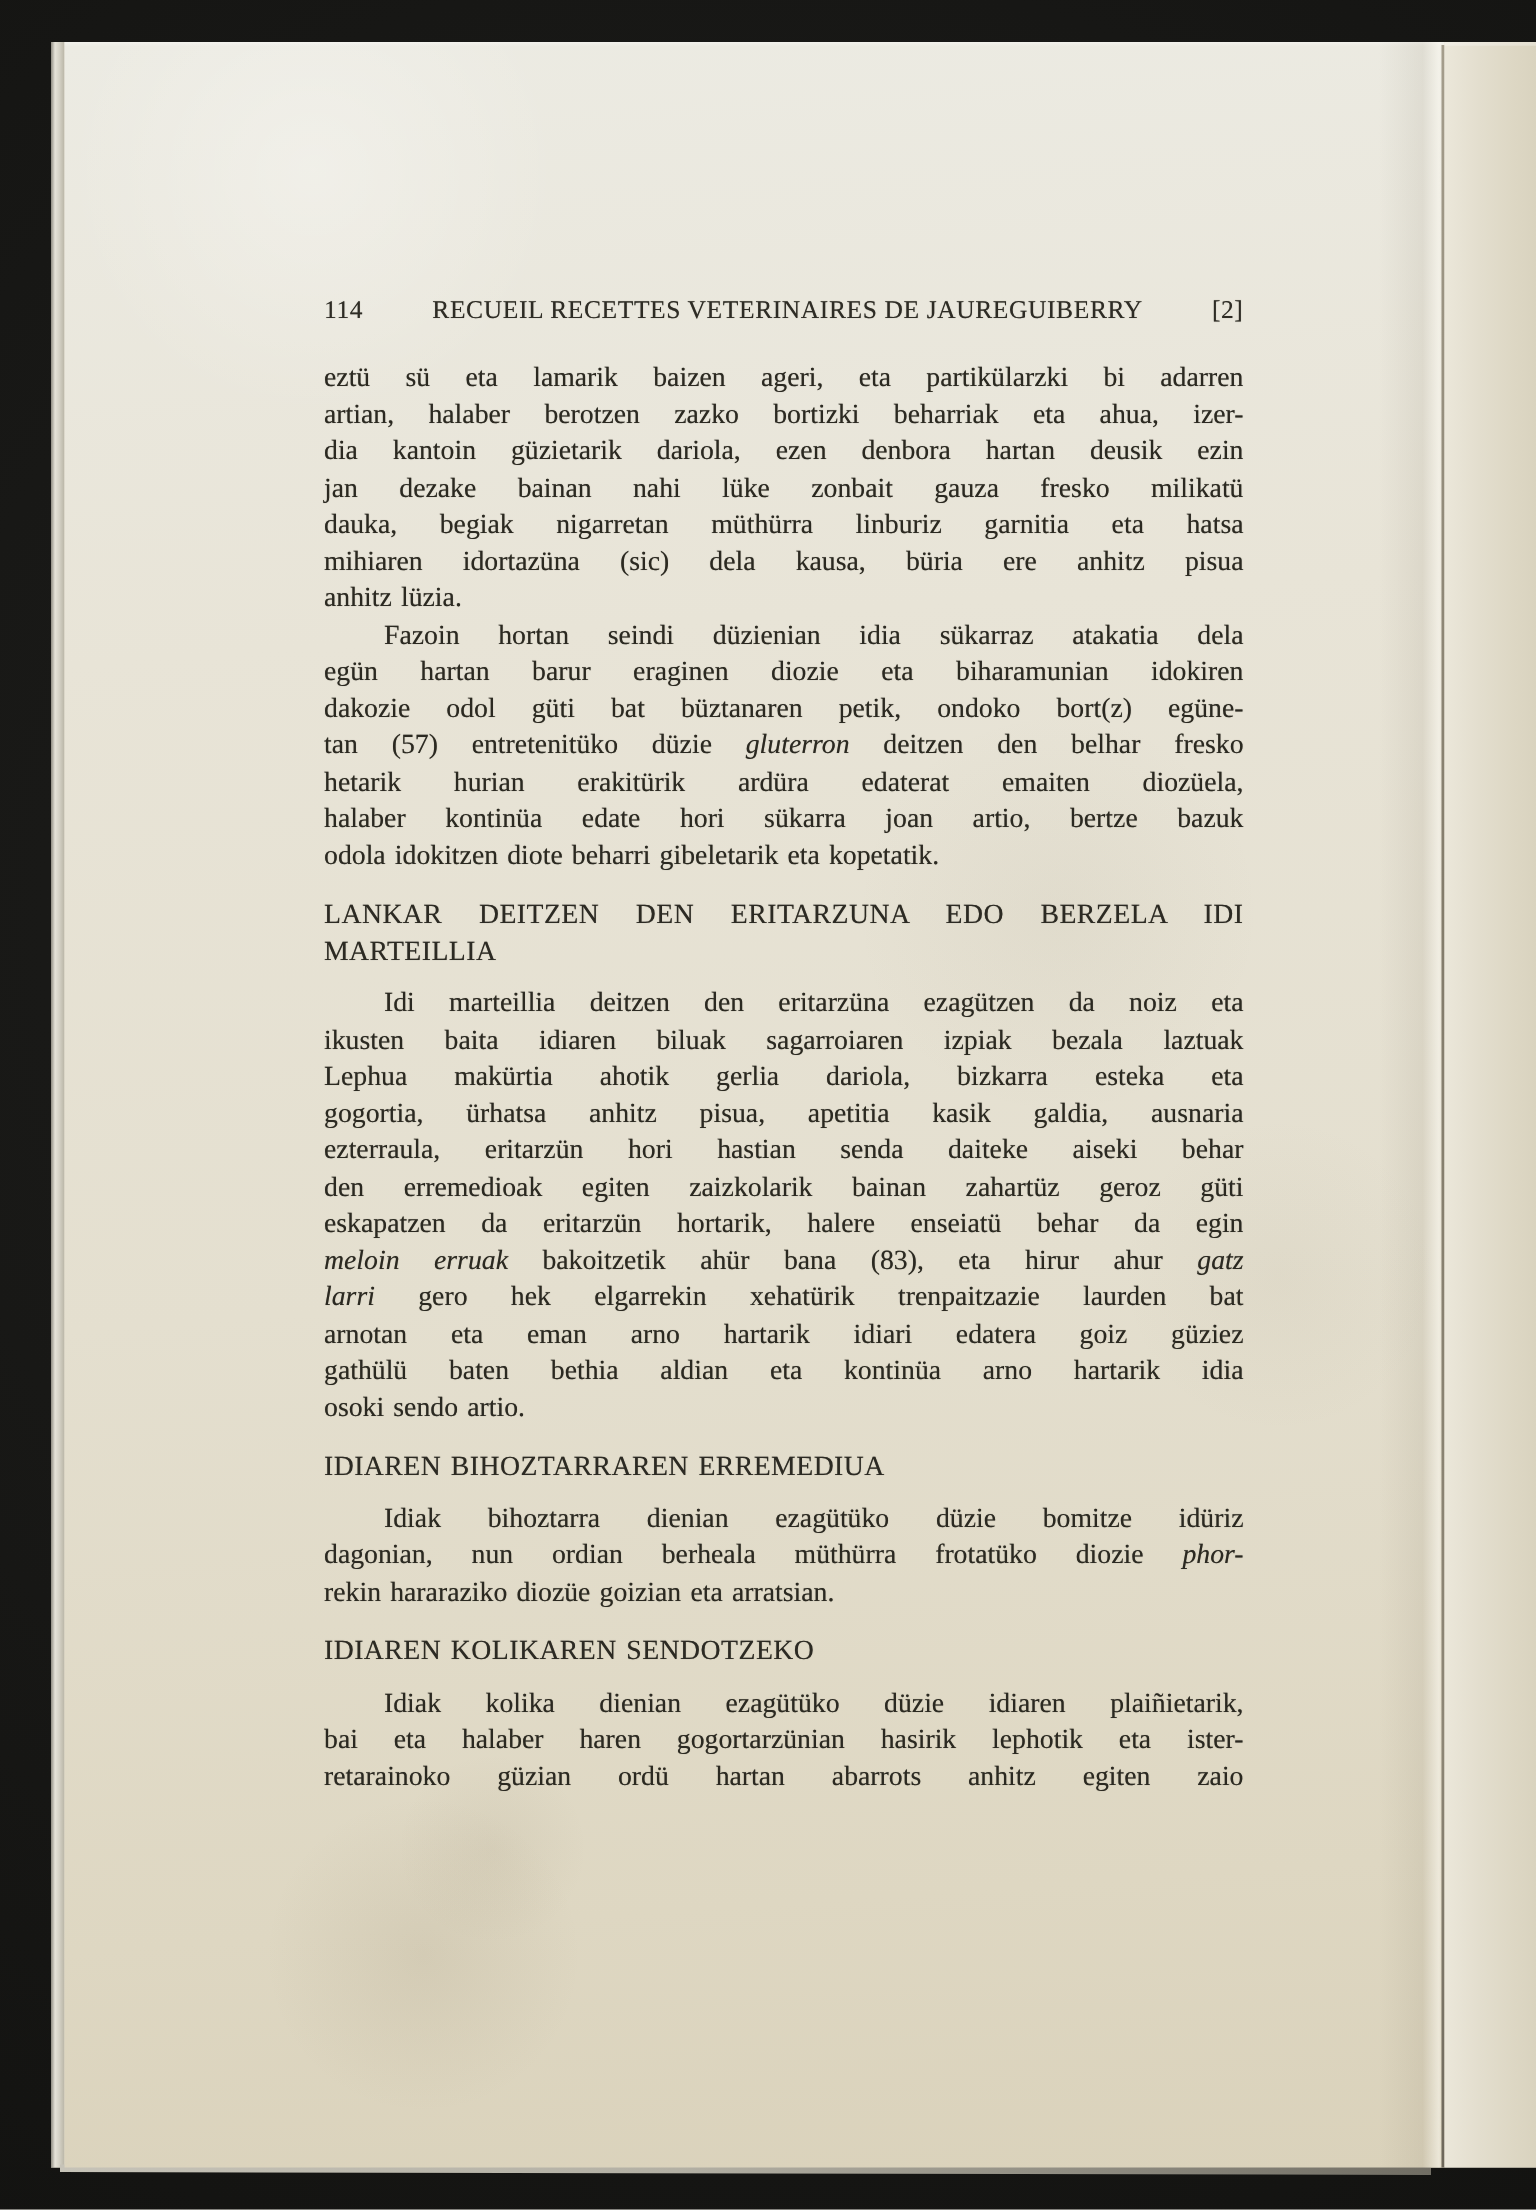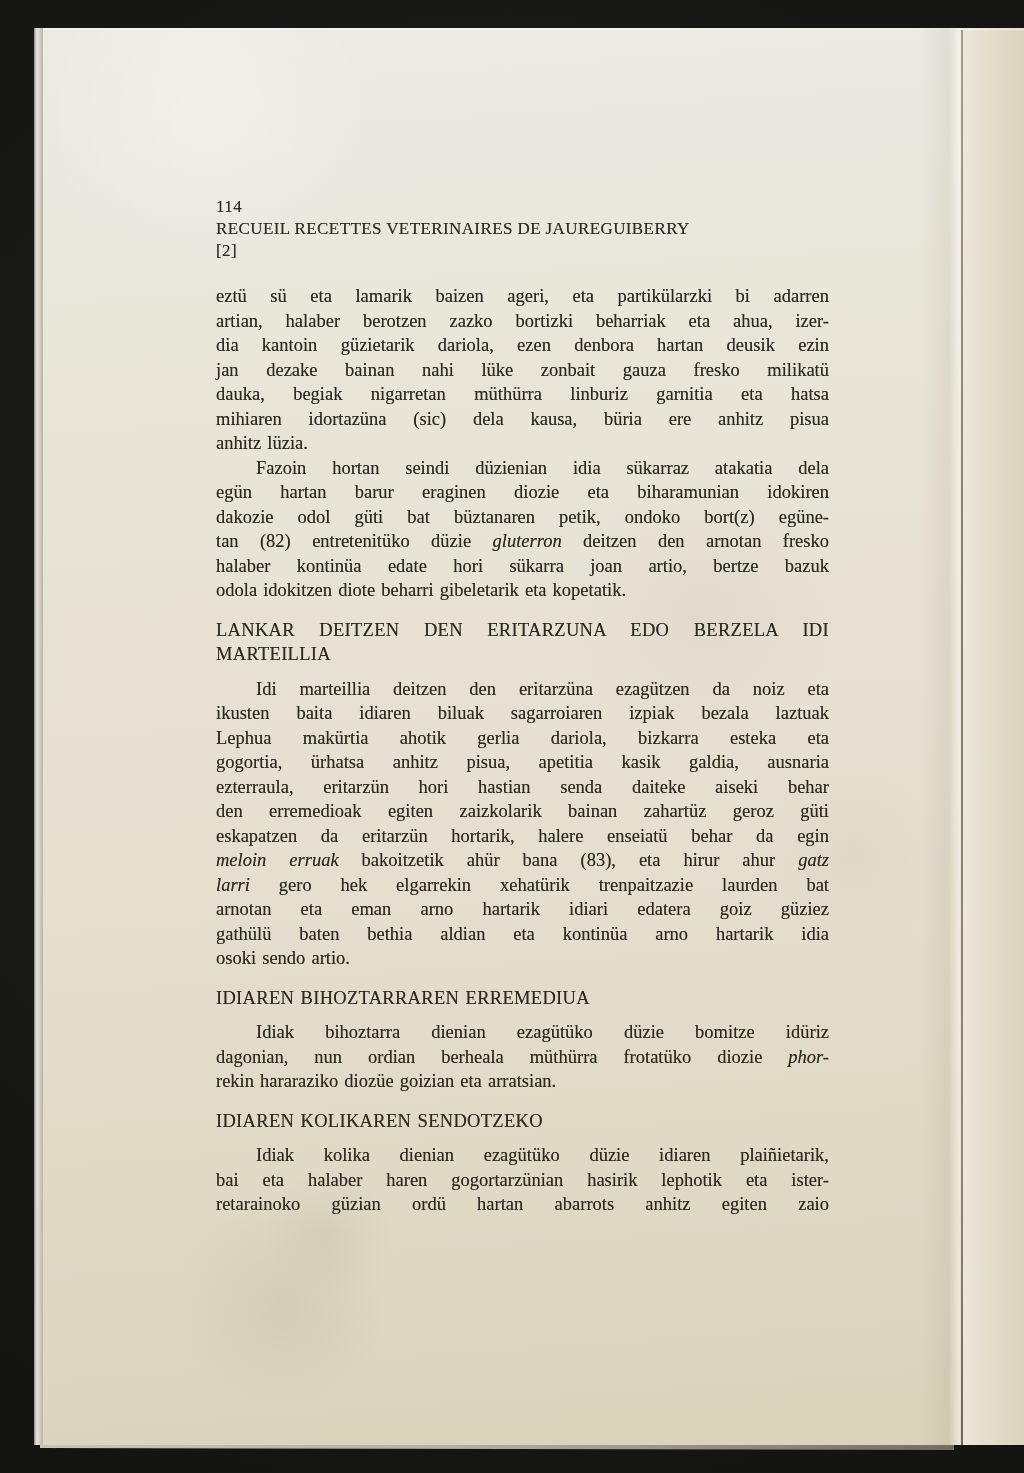--- a/index.html
+++ b/index.html
@@ -57,21 +57,21 @@
   
   .text-column{
     position:absolute;left:173px;top:168px;width:613px;
     color:#2b2921;
     font-size:18.5px;
     text-shadow:0 0 0.5px rgba(43,41,33,0.55);
   }
   .page-header{
     display:flex;justify-content:space-between;align-items:baseline;
     font-size:17px;letter-spacing:0.4px;line-height:22px;
-    margin-bottom:22px;color:#2e2c25;flex-direction:column;
+    margin-bottom:22px;color:#2e2c25;
   }
   .line{line-height:24.5px;text-align:justify;word-spacing:0.08em;}
   .line.jl{text-align-last:justify;}
   .para{margin:0;}
   .indent .line:first-child{text-indent:40px;}
   .heading{margin-top:15px;margin-bottom:10px;letter-spacing:0.3px;color:#2c2a23;}
   .it{font-style:italic;}
 </style>
 </head>
 <body>
@@ -93,21 +93,22 @@
             <div class="line jl"><span>dia kantoin güzietarik dariola, ezen denbora hartan deusik ezin</span></div>
             <div class="line jl"><span>jan dezake bainan nahi lüke zonbait gauza fresko milikatü</span></div>
             <div class="line jl"><span>dauka, begiak nigarretan müthürra linburiz garnitia eta hatsa</span></div>
             <div class="line jl"><span>mihiaren idortazüna (sic) dela kausa, büria ere anhitz pisua</span></div>
             <div class="line"><span>anhitz lüzia.</span></div>
           </div>
           <div class="para indent">
             <div class="line jl"><span>Fazoin hortan seindi düzienian idia sükarraz atakatia dela</span></div>
             <div class="line jl"><span>egün hartan barur eraginen diozie eta biharamunian idokiren</span></div>
             <div class="line jl"><span>dakozie odol güti bat büztanaren petik, ondoko bort(z) egüne-</span></div>
-            <div class="line jl"><span>tan (82) entretenitüko düzie </span><span class="it">gluterron</span><span> deitzen den arnotan fresko</span></div>
+            <div class="line jl"><span>tan (57) entretenitüko düzie </span><span class="it">gluterron</span><span> deitzen den belhar fresko</span></div>
+            <div class="line jl"><span>hetarik hurian erakitürik ardüra edaterat emaiten diozüela,</span></div>
             <div class="line jl"><span>halaber kontinüa edate hori sükarra joan artio, bertze bazuk</span></div>
             <div class="line"><span>odola idokitzen diote beharri gibeletarik eta kopetatik.</span></div>
           </div>
           <div class="heading">
             <div class="line jl"><span>LANKAR DEITZEN DEN ERITARZUNA EDO BERZELA IDI</span></div>
             <div class="line"><span>MARTEILLIA</span></div>
           </div>
           <div class="para indent">
             <div class="line jl"><span>Idi marteillia deitzen den eritarzüna ezagützen da noiz eta</span></div>
             <div class="line jl"><span>ikusten baita idiaren biluak sagarroiaren izpiak bezala laztuak</span></div>

